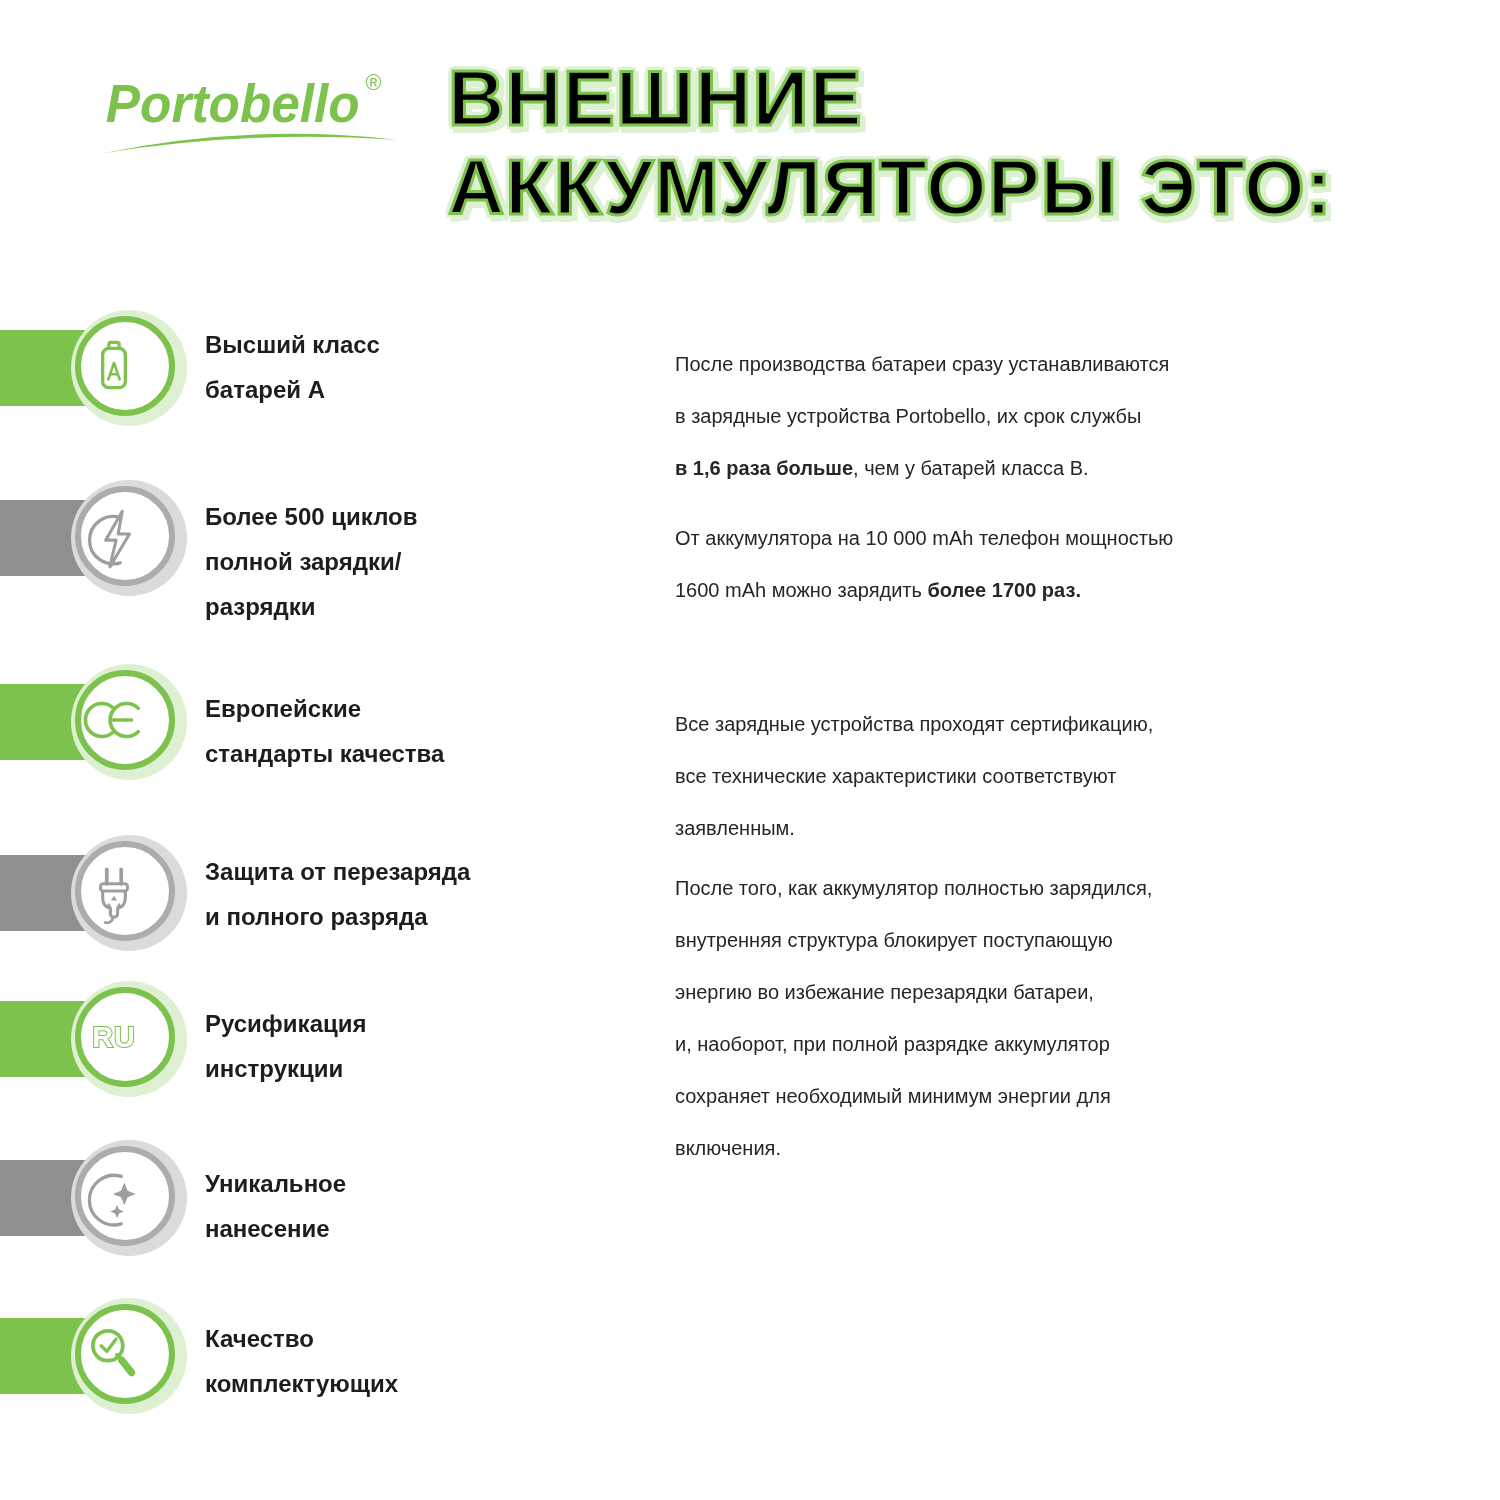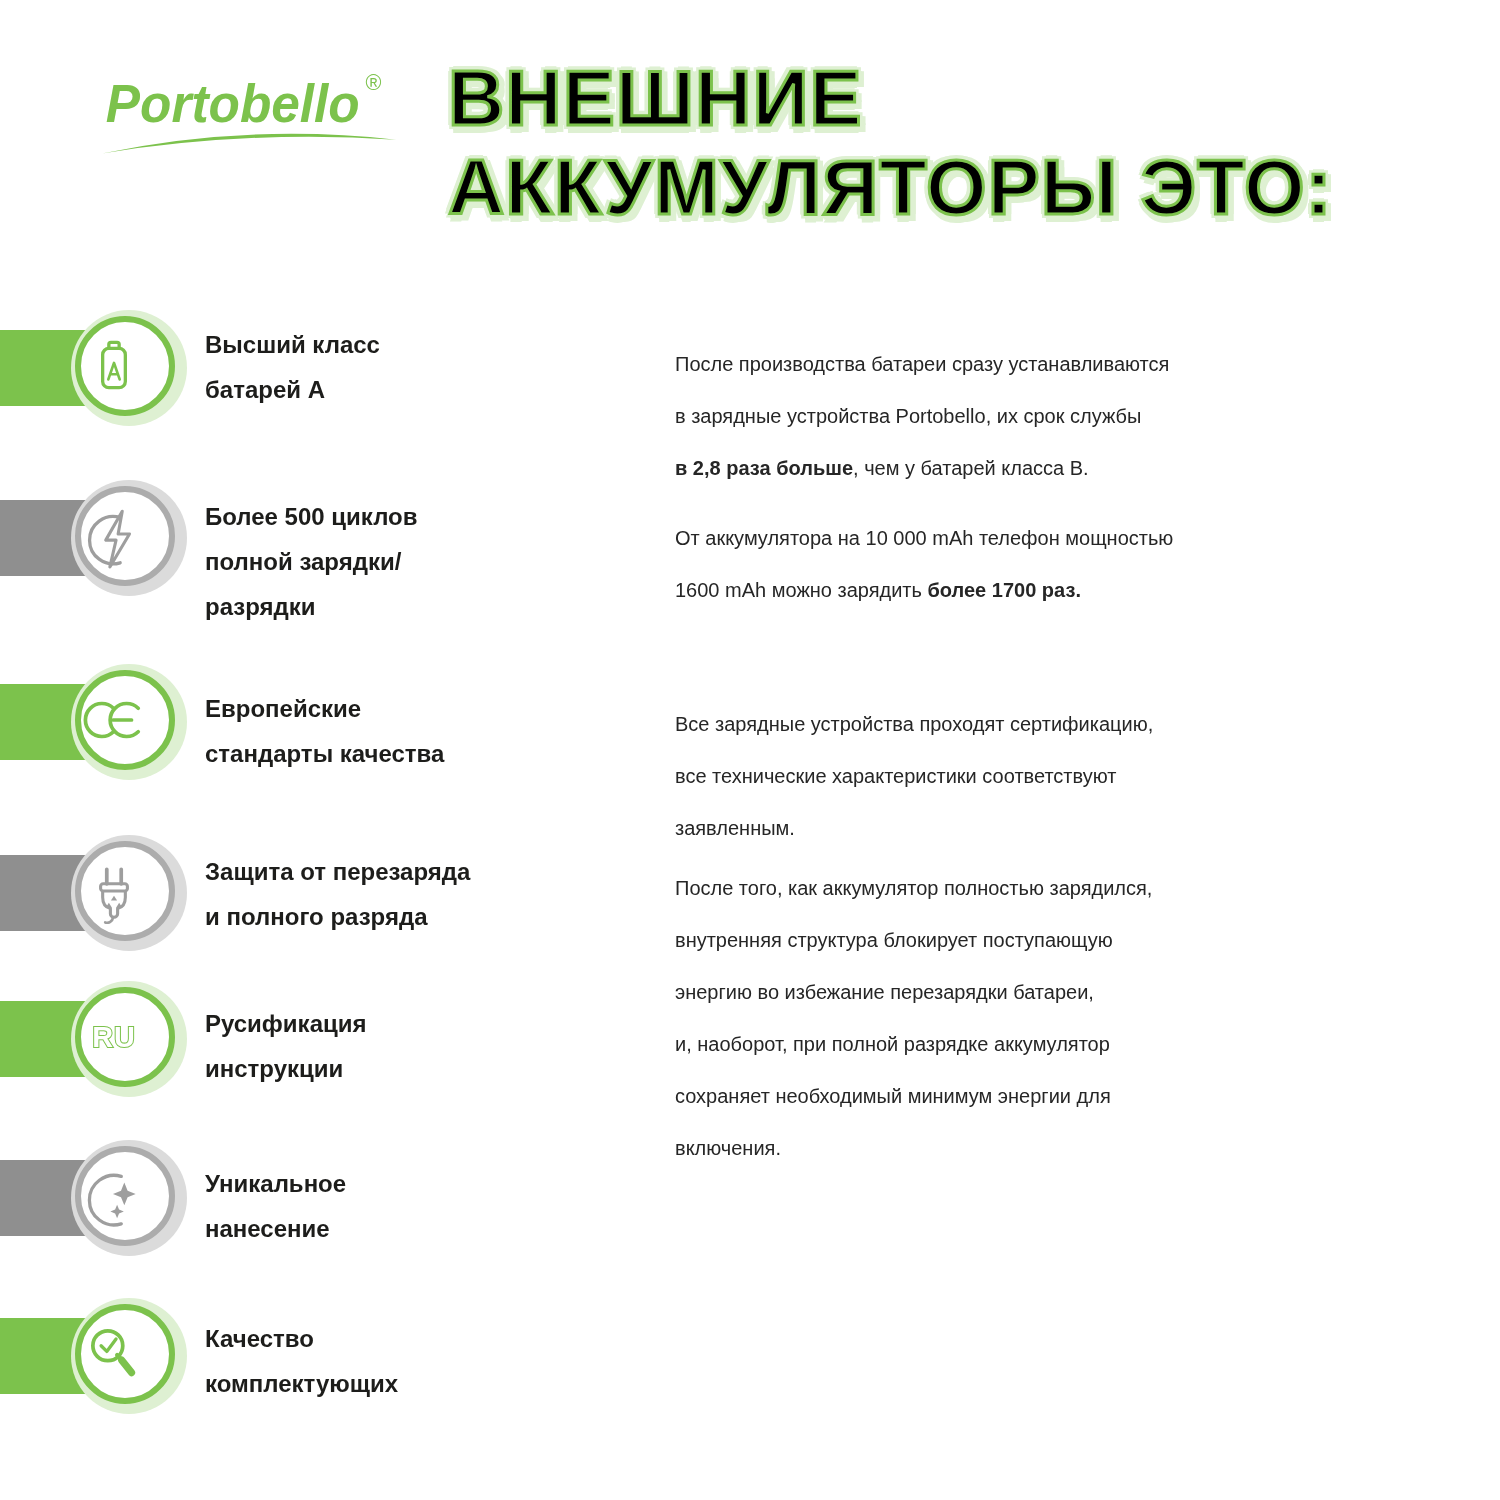--- a/index.html
+++ b/index.html
@@ -187,21 +187,21 @@
           <path d="M39.5 38 L49 50" stroke-width="7" stroke-linecap="round"></path>
         </svg>
       </div>
     </div>
     <h3 class="feature-title" style="top:12px">Качество
 комплектующих</h3>
   </div>
 
   <p class="desc" style="top:338px"><span>После производства батареи сразу устанавливаются
 в зарядные устройства Portobello, их срок службы
-</span><span class="b">в 2,8 раза больше</span><span>, чем у батарей класса B.</span></p>
+</span><span class="b">в 1,6 раза больше</span><span>, чем у батарей класса B.</span></p>
   <p class="desc" style="top:512px"><span>От аккумулятора на 10 000 mAh телефон мощностью
 1600 mAh можно зарядить </span><span class="b">более 1700 раз.</span></p>
   <p class="desc" style="top:862px"><span>После того, как аккумулятор полностью зарядился,
 внутренняя структура блокирует поступающую
 энергию во избежание перезарядки батареи,
 и, наоборот, при полной разрядке аккумулятор
 сохраняет необходимый минимум энергии для
 включения.</span></p>
   <p class="desc" style="top:698px"><span>Все зарядные устройства проходят сертификацию,
 все технические характеристики соответствуют

